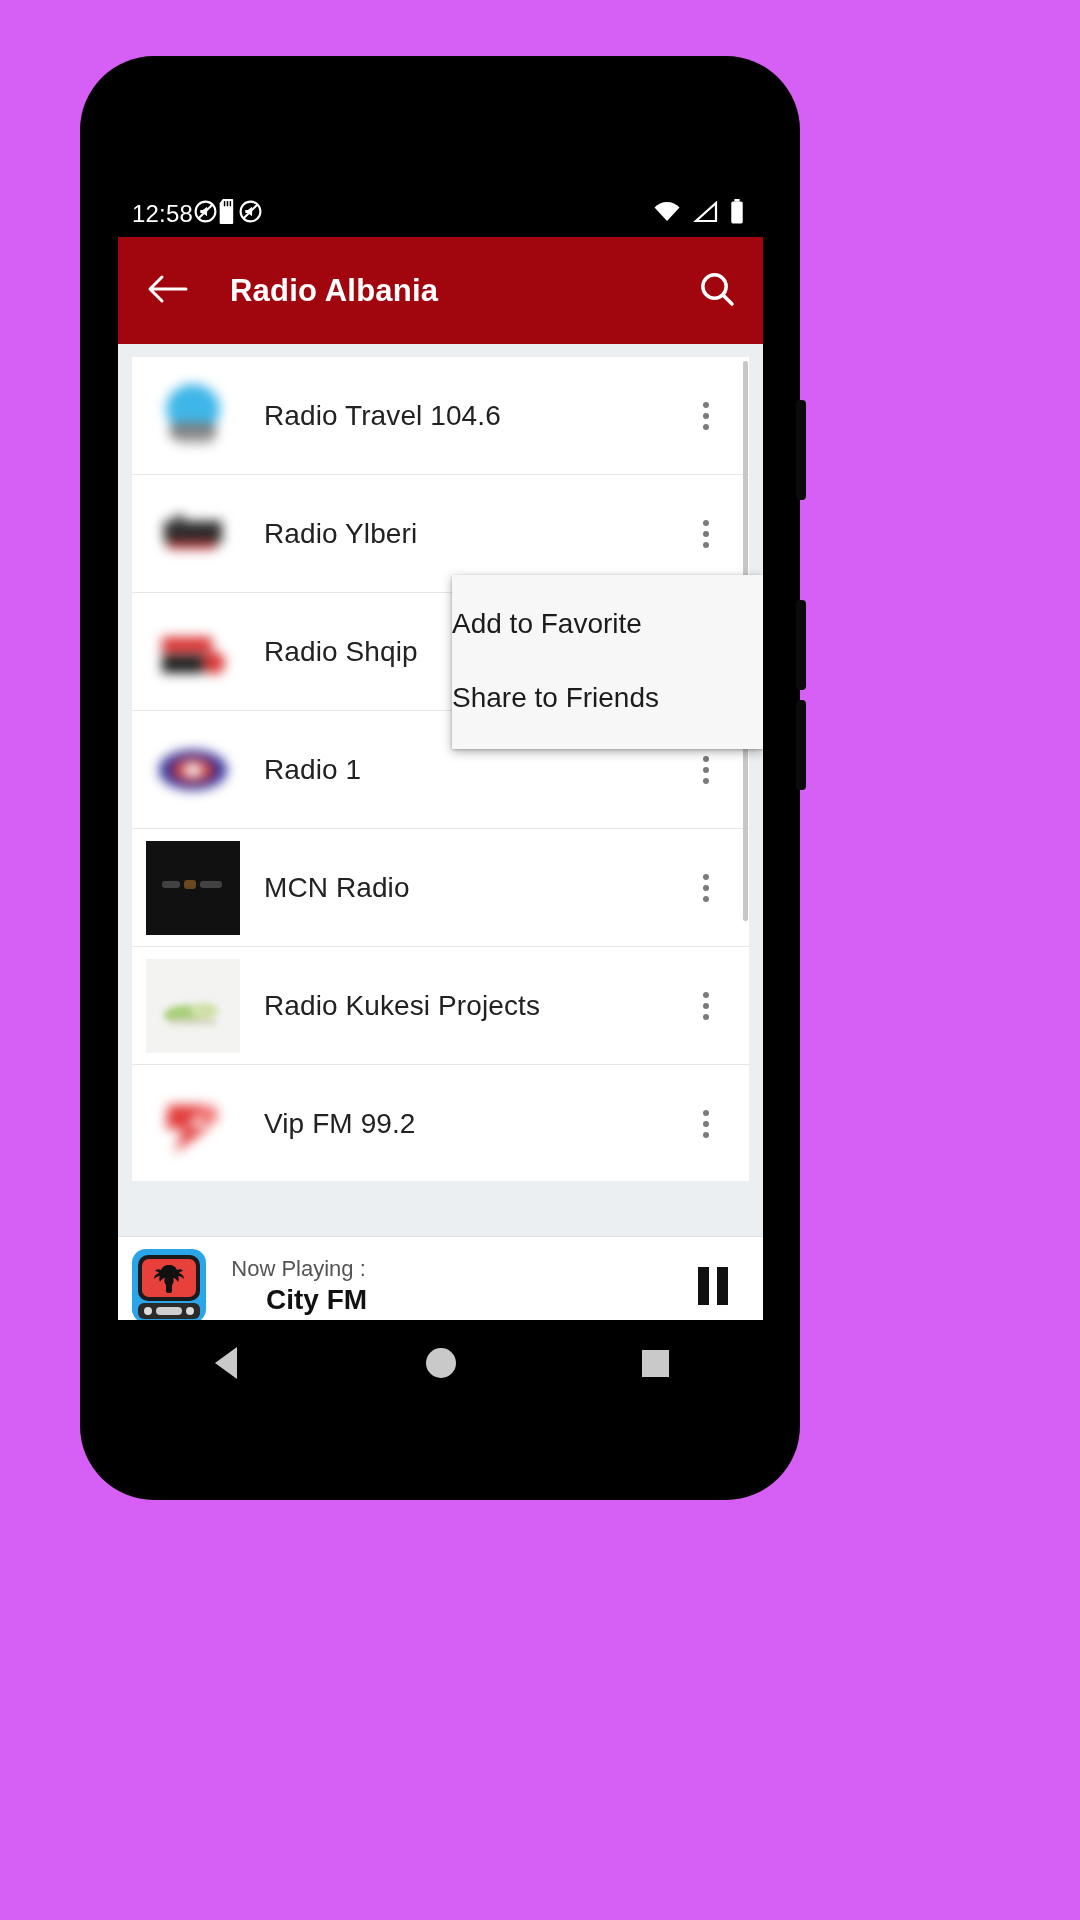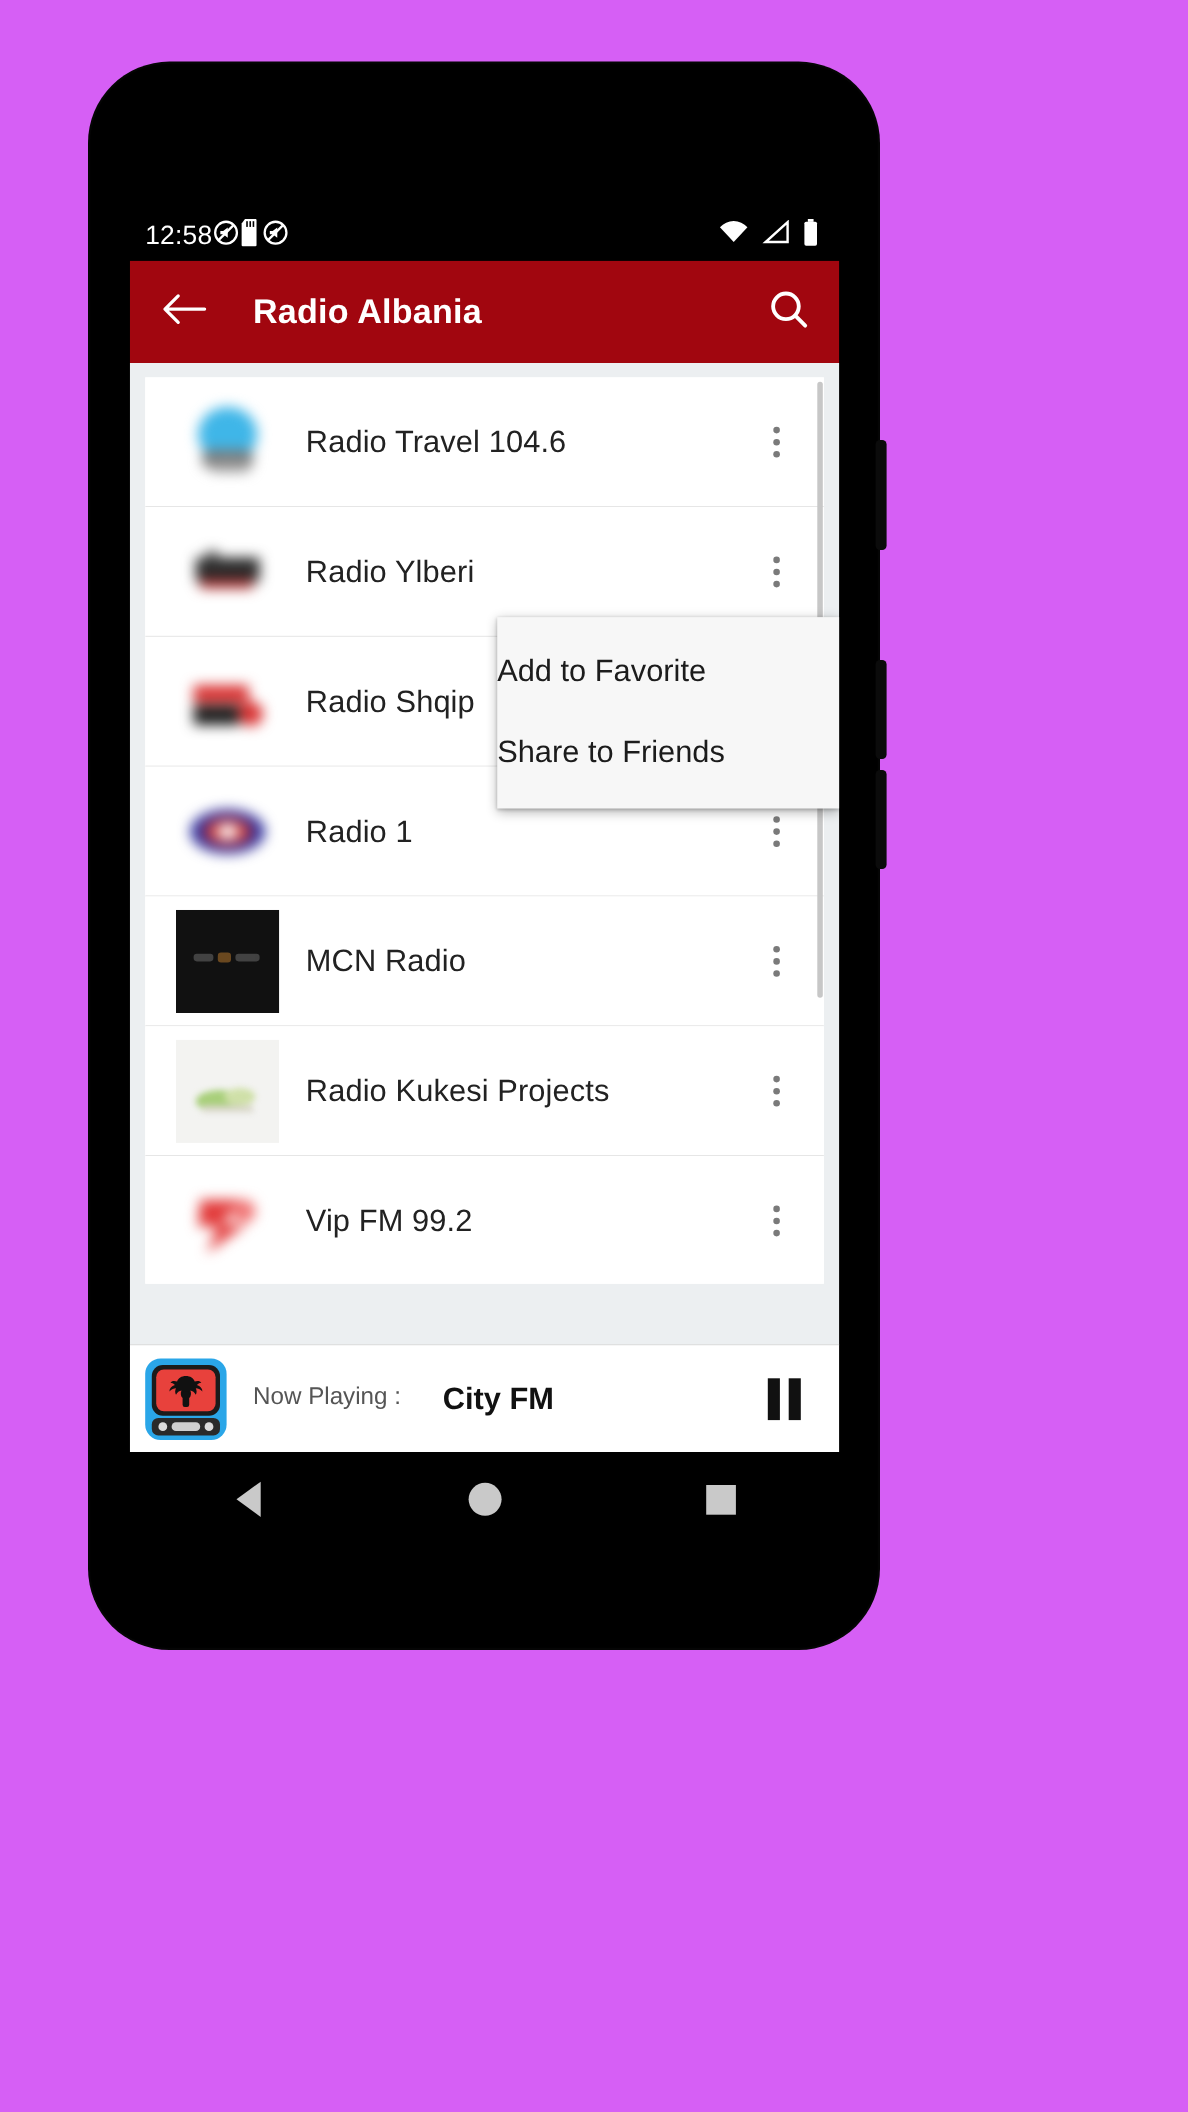--- a/index.html
+++ b/index.html
@@ -49,21 +49,21 @@
   #status-left { display: flex; align-items: flex-end; }
   #status-clock {
     color: #fff; font-size: 24px; letter-spacing: .2px;
     font-family: "Liberation Sans", sans-serif;
   }
   #status-right { margin-left: auto; display: flex; align-items: center; gap: 11px; }
   .sb-icon { display: block; }
 
   
   #app-bar {
-    height: 93px;
+    height: 107px;
     background: #A1060F;
     display: flex;
     align-items: center;
     padding: 0 22px 0 26px;
   }
   #back-button { width: 46px; height: 46px; display: flex; align-items: center; justify-content: center; cursor: pointer; }
   #app-title {
     color: #ffffff;
     font-size: 31px;
     font-weight: bold;
@@ -83,21 +83,21 @@
     background: #ffffff;
     height: 824px;
     overflow: hidden;
     position: relative;
   }
   .station-row {
     height: 118px;
     display: flex;
     align-items: center;
     border-bottom: 1px solid #e6e6e6;
-    padding: 0 6px 0 28px;
+    padding: 0 6px 0 14px;
     background: #fff;
   }
   .station-logo {
     width: 94px; height: 94px;
     flex: 0 0 94px;
     display: flex; align-items: center; justify-content: center;
     overflow: hidden;
     position: relative;
   }
   .station-logo .blob { filter: blur(6px); }
@@ -146,21 +146,21 @@
   
   #now-playing-bar {
     height: 98px;
     background: #ffffff;
     display: flex;
     align-items: center;
     padding: 0 24px 0 12px;
     border-top: 1px solid #e0e0e0;
   }
   #np-logo { width: 78px; height: 78px; flex: 0 0 78px; }
-  #np-texts { margin-left: 22px; display: flex; flex-direction: row; gap: 2px; text-align: center; }
+  #np-texts { margin-left: 22px; display: flex; flex-direction: column; gap: 2px; text-align: center; }
   #np-label { font-size: 22px; color: #555555; }
   #np-title { font-size: 28px; color: #111111; font-weight: bold; margin-left: 36px; }
   #play-pause-button {
     margin-left: auto;
     width: 52px; height: 52px;
     display: flex; align-items: center; justify-content: center;
     gap: 8px;
     cursor: pointer;
   }
   #play-pause-button b { display:block; width: 11px; height: 38px; background: #111; }

